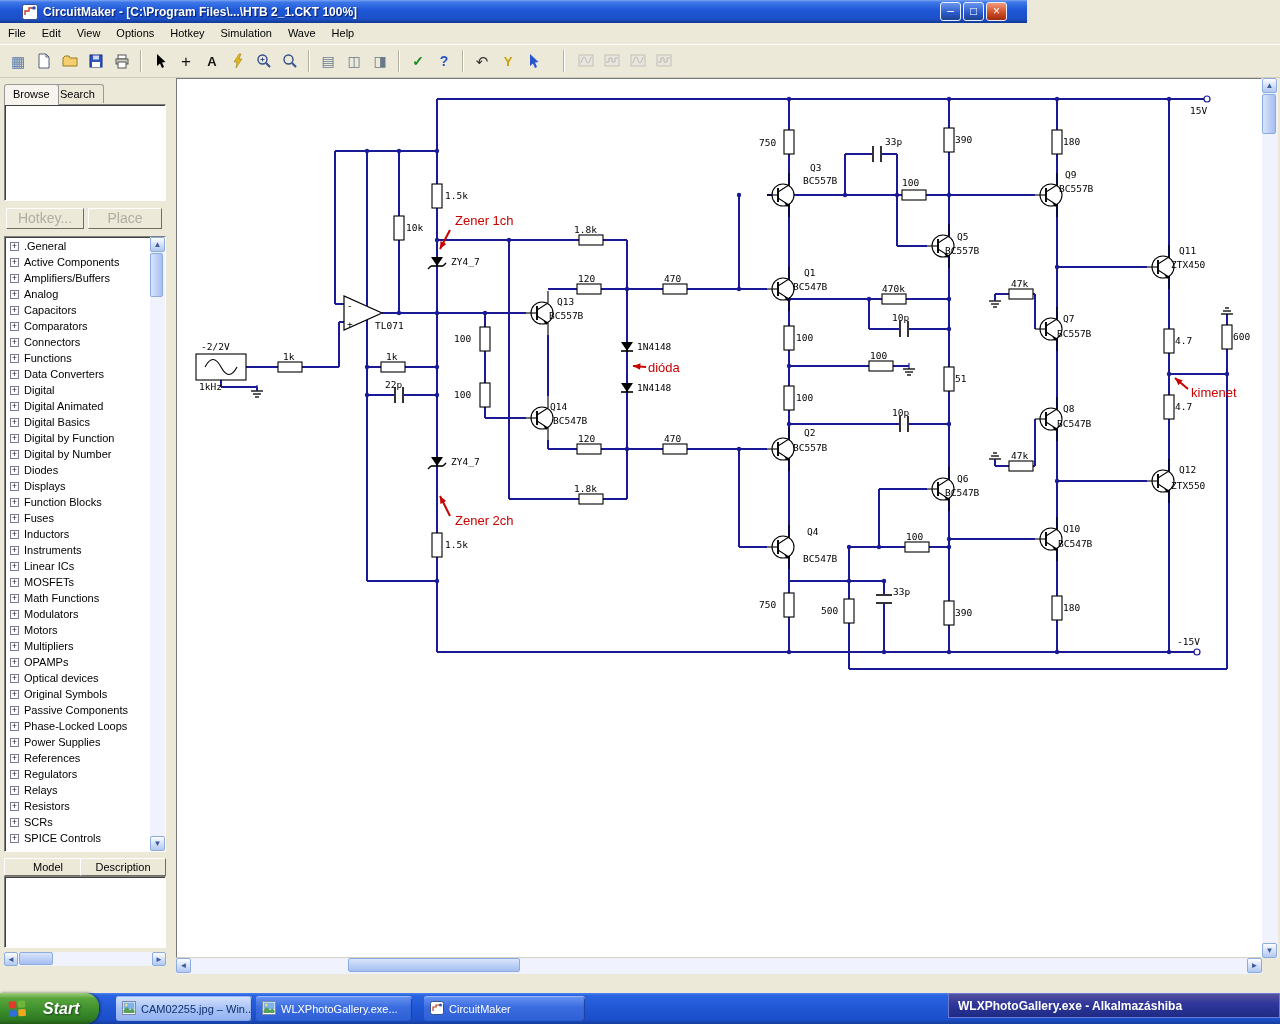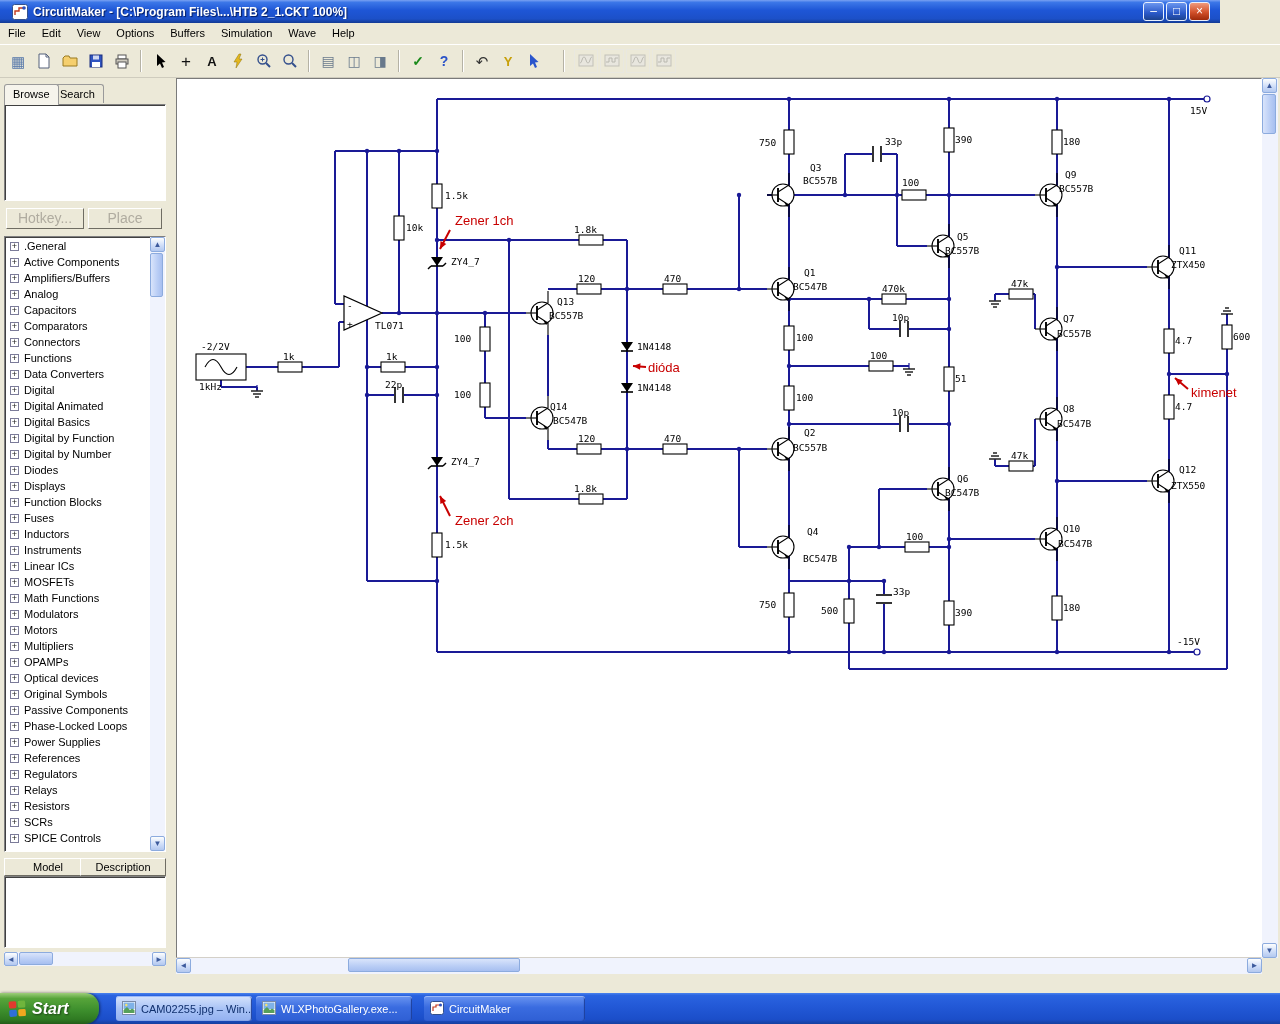--- a/index.html
+++ b/index.html
@@ -1,20 +1,20 @@
 <!DOCTYPE html>
 <html><head>
 <meta charset="utf-8">
 <style>
 *{box-sizing:border-box;margin:0;padding:0}
 body{font-family:"Liberation Sans",sans-serif;background:#555}
 .screen{position:relative;width:1280px;height:1024px;background:#ece9d8;overflow:hidden}
 
 
-.titlebar{position:absolute;left:0;top:0;width:1220px;height:23px;display:flex;align-items:center;padding:0 10px;
+.titlebar{position:absolute;left:0;top:0;width:1027px;height:23px;display:flex;align-items:center;padding:0 20px;
  background:linear-gradient(180deg,#7aa2f2 0%,#3c77e8 10%,#1e56d6 45%,#1c50c8 82%,#123a93 100%);color:#fff}
 .title-icon{width:16px;height:16px;margin:0 5px 0 2px;flex:0 0 auto}
 .title-text{flex:1;font-size:12px;font-weight:bold;white-space:nowrap;overflow:hidden;text-shadow:1px 1px 1px #001a5e}
 .winbtn{width:21px;height:19px;margin-left:2px;border:1px solid #e8f0ff;border-radius:3px;font-size:12px;line-height:16px;
  text-align:center;color:#fff;background:linear-gradient(180deg,#6a96ef,#2a58c8 60%,#1d438f);cursor:default}
 .winbtn.close{background:linear-gradient(180deg,#f09a7c,#d2502a 55%,#9e2a0a)}
 
 
 .menubar{position:absolute;top:23px;left:0;width:1280px;height:22px;background:#ece9d8;display:flex;align-items:flex-start;font-size:11px;border-bottom:1px solid #ffffff}
 .menu-item{padding:4px 8px;color:#000}
@@ -51,21 +51,21 @@
 
 
 .canvas-wrap{position:absolute;left:176px;top:0;width:1086px;height:880px;background:#fff;border:1px solid #7a7a7a;border-right-color:#fff;border-bottom-color:#d4d0c8}
 svg text{font-family:"DejaVu Sans Mono",monospace;font-size:9.5px;fill:#000}
 svg text.annt{font-family:"Liberation Sans",sans-serif;font-size:13px;fill:#c80000}
 svg .wire{shape-rendering:crispEdges}
 
 
 .taskbar{position:absolute;left:0;top:993px;width:1280px;height:31px;
  background:linear-gradient(180deg,#4a82ee 0%,#2a63e0 8%,#2258d6 45%,#1b4ec9 85%,#153f9e 100%)}
-.start{position:absolute;left:0;top:0;width:99px;height:31px;border-radius:0 14px 14px 0;display:flex;align-items:center;gap:5px;padding-left:8px;
+.start{position:absolute;left:0;top:0;width:99px;height:31px;border-radius:0 14px 14px 0;display:flex;align-items:center;gap:16px;padding-left:8px;
  background:linear-gradient(180deg,#9ece7a 0%,#57a43a 18%,#3d8f2d 55%,#2f7a22 85%,#225c18 100%);
  box-shadow:1px 0 3px #0008;color:#fff;font-size:16px;font-weight:bold;font-style:italic;text-shadow:1px 1px 2px #1c4414}
 .task{position:absolute;top:3px;height:25px;border-radius:3px;color:#fff;font-size:11px;display:flex;align-items:center;padding:0 6px;gap:5px;overflow:hidden;white-space:nowrap;
  background:linear-gradient(180deg,#6a95f2,#3a6ce0 45%,#2f5fd4);box-shadow:inset 0 1px 0 #9ab8f8,inset -1px 0 1px #1d3f9a}
 .task.light{background:linear-gradient(180deg,#d6e3fc,#a9c3f6 50%,#93b1f0);color:#10306e;text-shadow:none}
 .alert{position:absolute;left:948px;top:0;width:332px;height:25px;display:flex;align-items:center;padding-left:9px;
  background:linear-gradient(180deg,#55549e 0%,#31379b 40%,#1e2a85 100%);border:1px solid #6d79d2;color:#fff;font-size:12px;font-weight:bold;white-space:nowrap}
 </style>
 </head>
 <body>
@@ -84,21 +84,21 @@
     <span class="winbtn">–</span>
     <span class="winbtn">□</span>
     <span class="winbtn close">×</span>
   </div>
 
   <div class="menubar" id="menubar">
       <span class="menu-item">File</span>
       <span class="menu-item">Edit</span>
       <span class="menu-item">View</span>
       <span class="menu-item">Options</span>
-      <span class="menu-item">Buffers</span>
+      <span class="menu-item">Hotkey</span>
       <span class="menu-item">Simulation</span>
       <span class="menu-item">Wave</span>
       <span class="menu-item">Help</span>
     </div>
 
   <div class="toolbar" id="toolbar">
       <button class="tbtn">
         <span style="color: rgb(85, 119, 170); font-size: 15px;">▦</span>
       </button>
       <button class="tbtn">
@@ -975,14 +975,17 @@
         </div>
         <div class="task" style="left: 424px; width: 161px;">
           <span><svg width="14" height="14">
               <rect width="13" height="13" x="0.5" y="0.5" rx="2" fill="#fff" stroke="#33508c"></rect>
               <path d="M3 10V6h3V4h4" stroke="#c23a1e" stroke-width="1.2" fill="none"></path>
               <circle cx="10.5" cy="4" r="1.5" fill="#2a50c0"></circle>
             </svg></span>
           <span>CircuitMaker</span>
         </div>
       </div>
+    <div class="alert">
+      <span>WLXPhotoGallery.exe - Alkalmazáshiba</span>
+    </div>
   </div>
 </div>
 
 </body></html>

